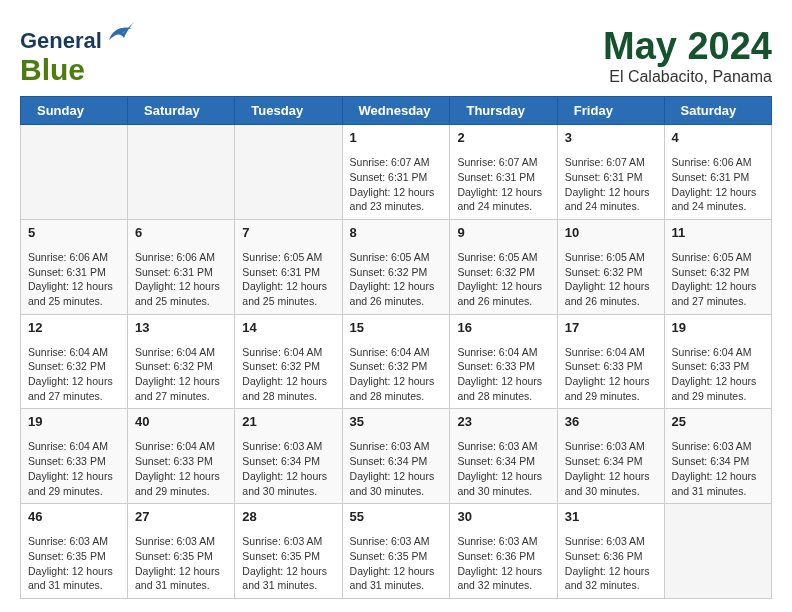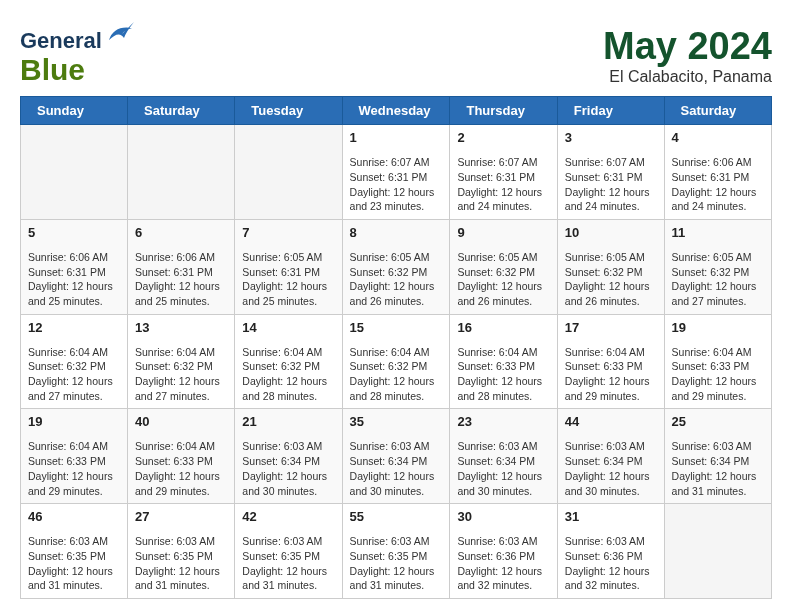--- a/index.html
+++ b/index.html
@@ -222,39 +222,39 @@
         </td>
         <td>
           <span class="day-num">35</span>
           <div class="day-info">Sunrise: 6:03 AM<br>Sunset: 6:34 PM<br>Daylight: 12 hours and 30 minutes.</div>
         </td>
         <td>
           <span class="day-num">23</span>
           <div class="day-info">Sunrise: 6:03 AM<br>Sunset: 6:34 PM<br>Daylight: 12 hours and 30 minutes.</div>
         </td>
         <td>
-          <span class="day-num">44</span>
+          <span class="day-num">36</span>
           <div class="day-info">Sunrise: 6:03 AM<br>Sunset: 6:34 PM<br>Daylight: 12 hours and 30 minutes.</div>
         </td>
         <td>
           <span class="day-num">25</span>
           <div class="day-info">Sunrise: 6:03 AM<br>Sunset: 6:34 PM<br>Daylight: 12 hours and 31 minutes.</div>
         </td>
       </tr>
       <tr>
         <td>
           <span class="day-num">46</span>
           <div class="day-info">Sunrise: 6:03 AM<br>Sunset: 6:35 PM<br>Daylight: 12 hours and 31 minutes.</div>
         </td>
         <td>
           <span class="day-num">27</span>
           <div class="day-info">Sunrise: 6:03 AM<br>Sunset: 6:35 PM<br>Daylight: 12 hours and 31 minutes.</div>
         </td>
         <td>
-          <span class="day-num">42</span>
+          <span class="day-num">28</span>
           <div class="day-info">Sunrise: 6:03 AM<br>Sunset: 6:35 PM<br>Daylight: 12 hours and 31 minutes.</div>
         </td>
         <td>
           <span class="day-num">55</span>
           <div class="day-info">Sunrise: 6:03 AM<br>Sunset: 6:35 PM<br>Daylight: 12 hours and 31 minutes.</div>
         </td>
         <td>
           <span class="day-num">30</span>
           <div class="day-info">Sunrise: 6:03 AM<br>Sunset: 6:36 PM<br>Daylight: 12 hours and 32 minutes.</div>
         </td>

